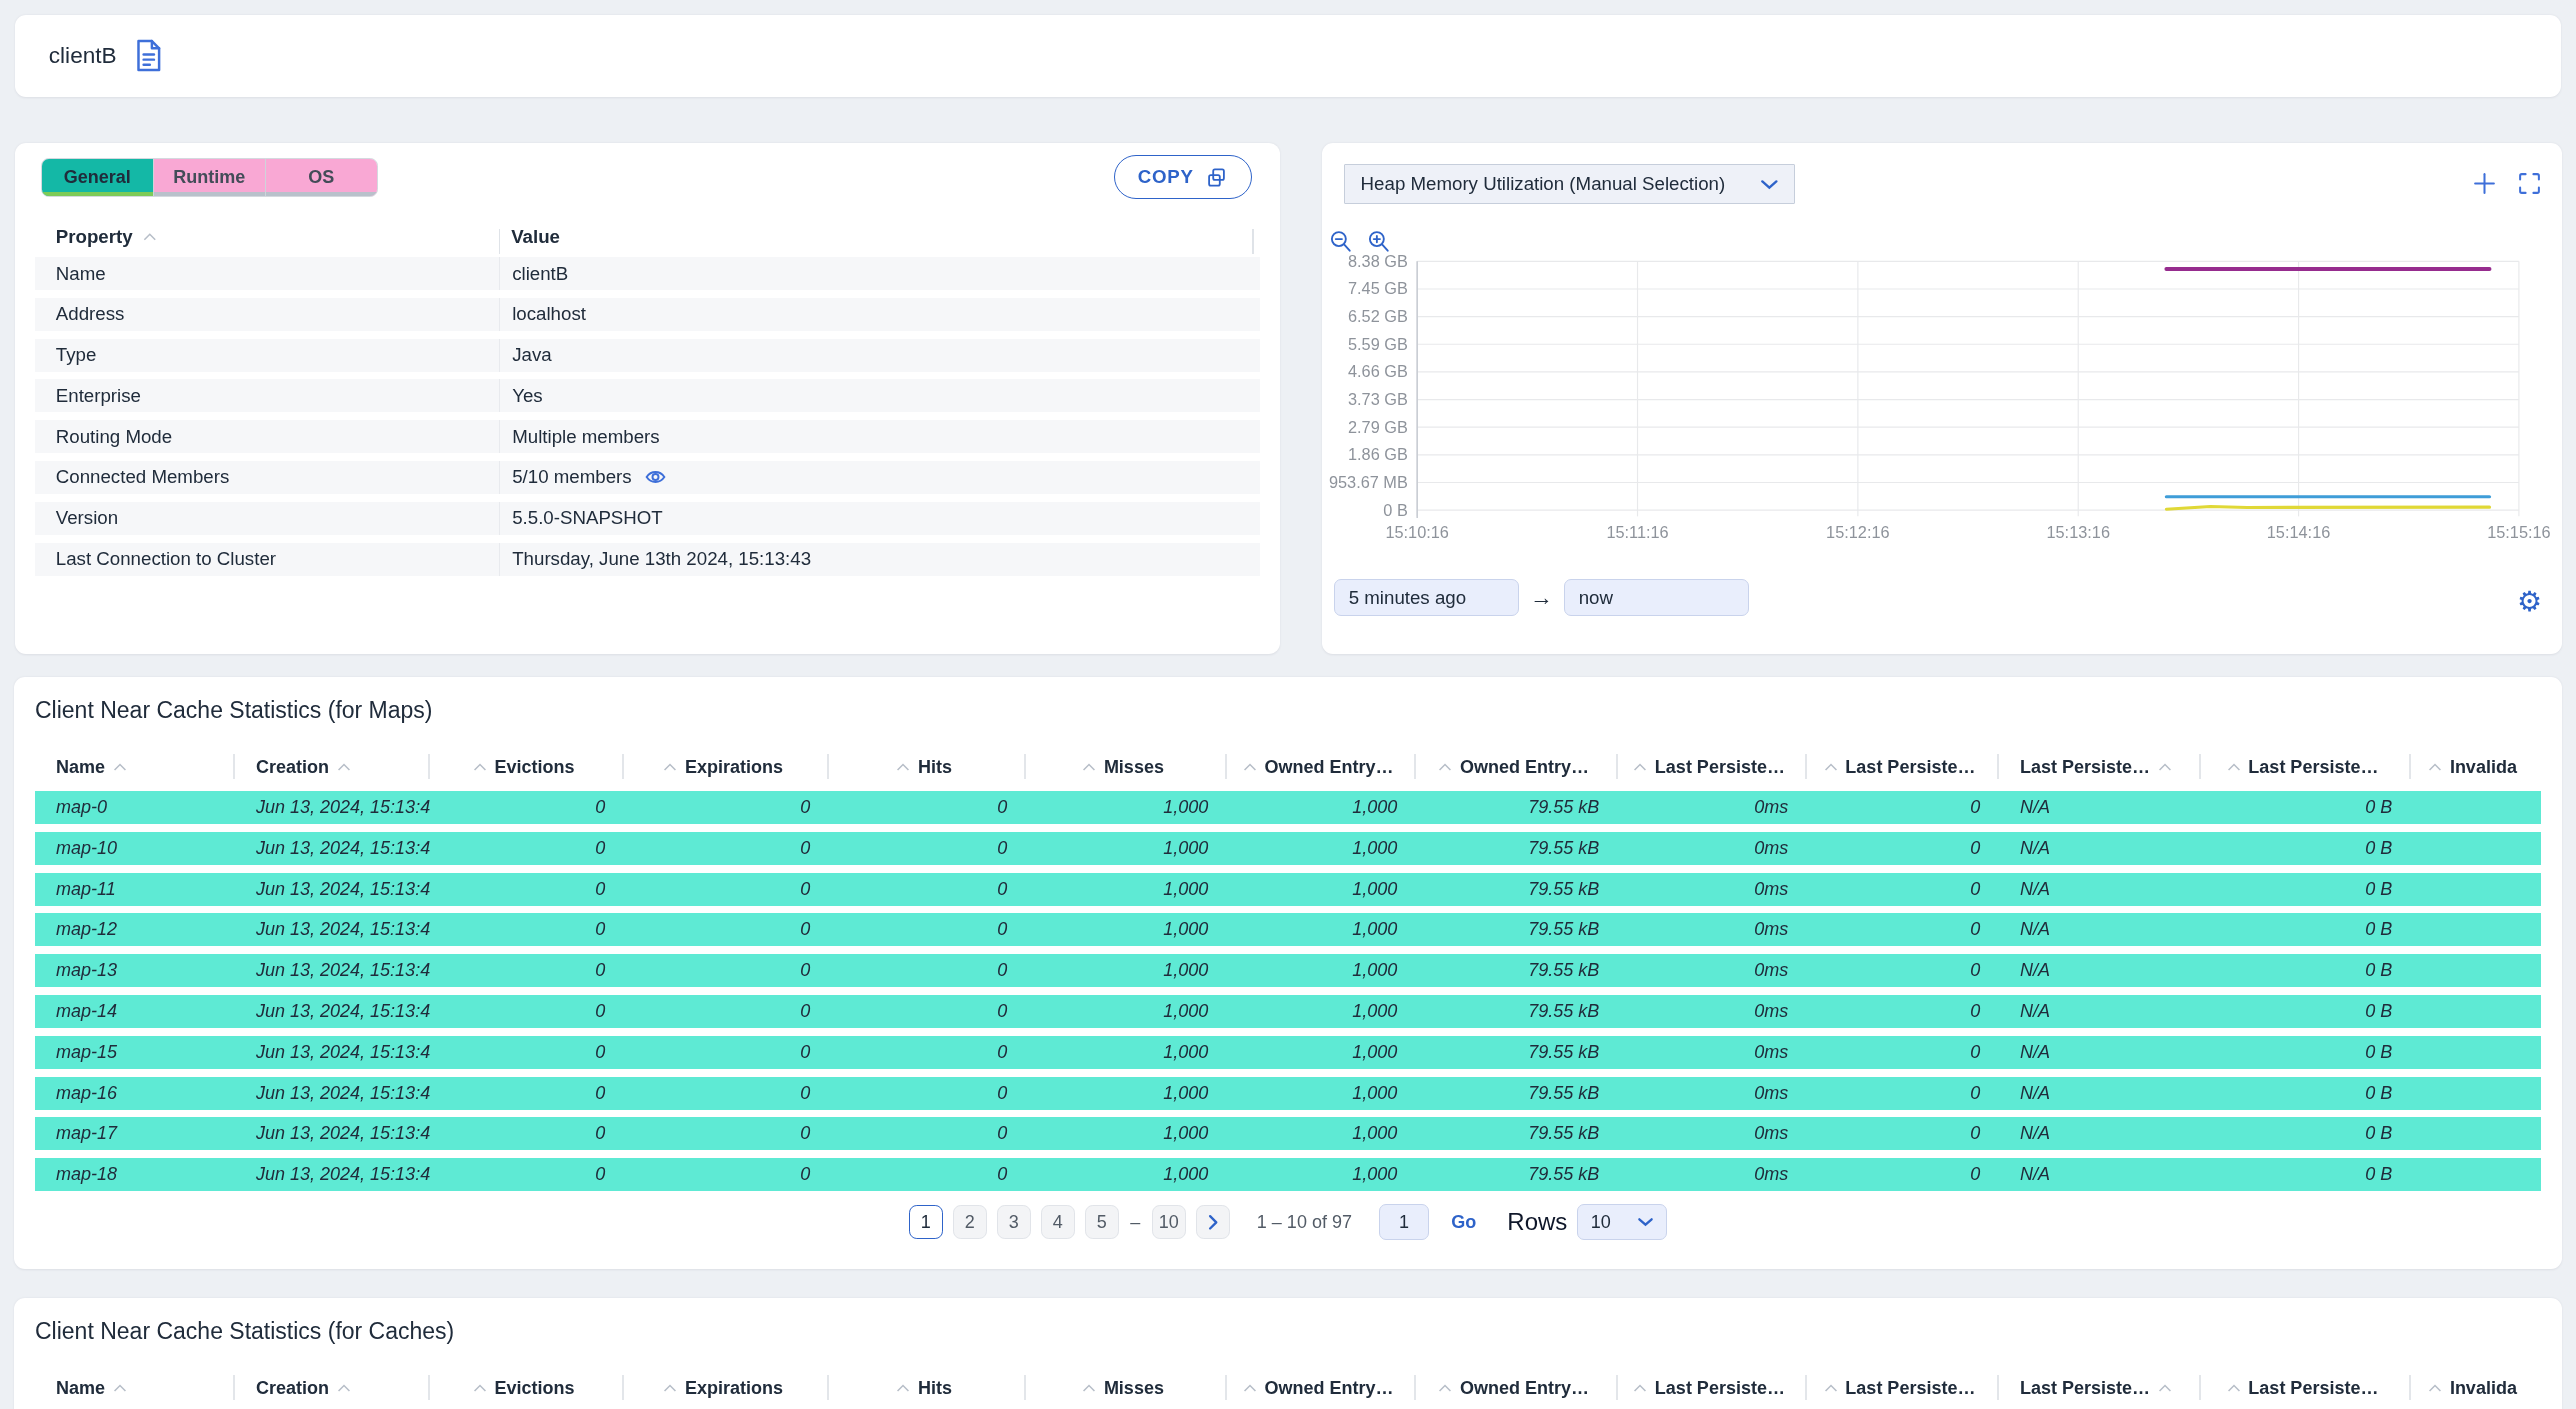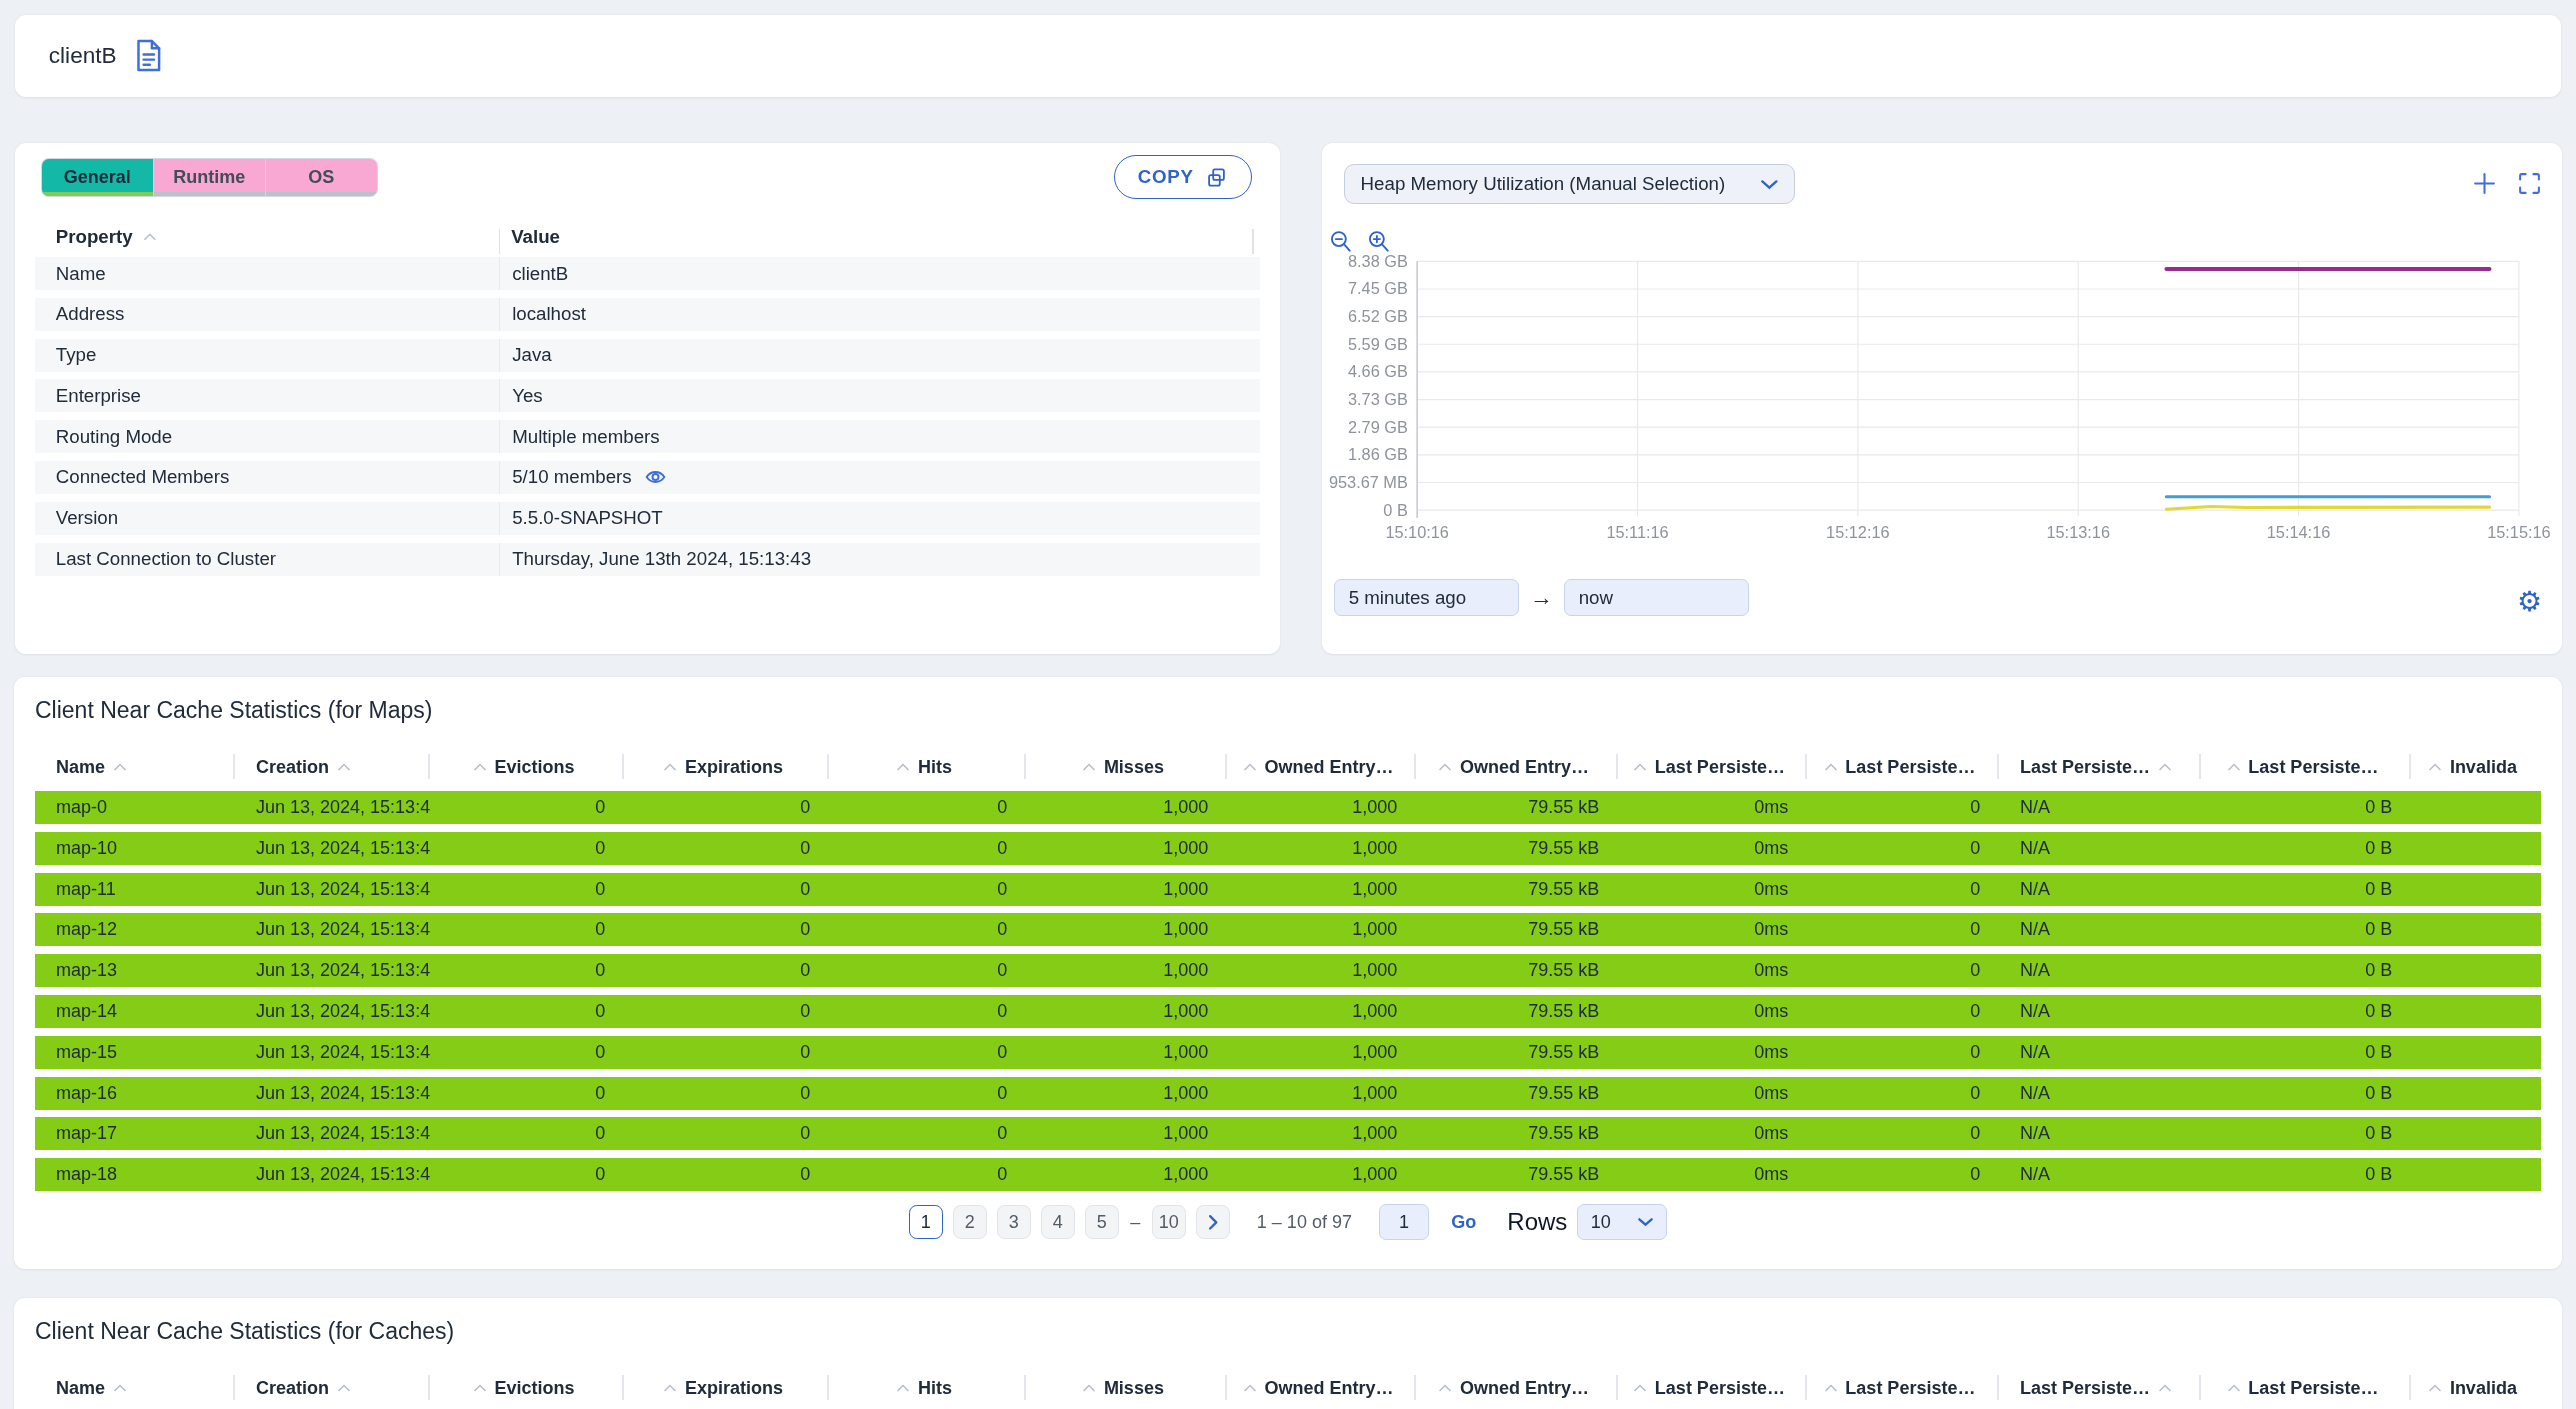--- a/index.html
+++ b/index.html
@@ -25,21 +25,21 @@
   .prop-header .ph2{position:relative;display:flex;align-items:center;font-size:18.7px;font-weight:bold;padding-left:12.4px;}
   .prop-header .ph2::before{content:'';position:absolute;left:0;top:3.1px;width:1.6px;height:25px;background:#dfe3e8;}
   .prop-header .ph2::after{content:'';position:absolute;right:6.2px;top:3.1px;width:1.6px;height:25px;background:#dfe3e8;}
   .prop-rows{position:absolute;left:20px;top:114px;width:1225px;}
   .prop-row{display:grid;grid-template-columns:464px 1fr;height:33px;margin-bottom:7.8px;background:#f6f7f9;}
   .prop-row .pc{display:flex;align-items:center;padding-left:21px;font-size:18.7px;}
   .prop-row .vc{display:flex;align-items:center;gap:12.4px;padding-left:12.4px;font-size:18.7px;border-left:1.6px solid #e8eaee;}
 
   
   #chart-card{left:1322px;top:143px;width:1240px;height:511px;}
-  .metric-select{position:absolute;left:22px;top:21px;width:451px;height:40px;box-sizing:border-box;background:#eef1f8;border:0.8px solid #c6cedb;border-radius:10px;display:flex;align-items:center;justify-content:space-between;padding:0 15.6px;cursor:pointer;}
+  .metric-select{position:absolute;left:22px;top:21px;width:451px;height:40px;box-sizing:border-box;background:#eef1f8;border:0.8px solid #c6cedb;border-radius:1px;display:flex;align-items:center;justify-content:space-between;padding:0 15.6px;cursor:pointer;}
   .metric-select span{font-size:18.7px;color:#202c3b;}
   .chart-topicons{position:absolute;right:20px;top:28px;display:flex;gap:20px;align-items:center;}
   .zoom-icons{position:absolute;left:6.2px;top:86px;display:flex;gap:11px;align-items:center;}
   .icon-btn{cursor:pointer;display:flex;align-items:center;justify-content:center;}
   #chart-svg{position:absolute;left:0;top:109px;}
   .time-row{position:absolute;left:11.7px;top:436px;display:flex;align-items:center;gap:11px;}
   .time-input{width:185px;height:37px;box-sizing:border-box;background:#e9eefc;border:0.8px solid #c9d3ec;border-radius:7px;display:flex;align-items:center;padding-left:14px;font-size:18.7px;color:#202c3b;cursor:text;}
   .time-arrow{font-size:23px;color:#202c3b;}
   .gear{position:absolute;right:20px;top:445px;font-size:28px;color:#2e63c9;cursor:pointer;line-height:1;}
 
@@ -48,21 +48,21 @@
   #caches-card{left:14px;top:1298px;width:2548px;height:296px;}
   .section-title{position:absolute;left:21px;top:20px;font-size:23px;color:#202c3b;}
   .stat-grid{display:grid;grid-template-columns:200px 195px 194px 205px 197px 201px 189px 202px 189px 192px 202px 210px minmax(0,1fr);box-sizing:border-box;}
   .stat-header{position:absolute;left:21px;top:72px;width:2506px;height:36px;align-items:center;}
   .th{position:relative;display:flex;align-items:center;gap:7.8px;font-size:18px;font-weight:bold;height:36px;overflow:hidden;cursor:pointer;}
   .th::after{content:'';position:absolute;right:0;top:5.4px;width:1.6px;height:25px;background:#e3e6ea;}
   .th:last-child::after{display:none;}
   .th.left{padding-left:21px;}
   .th.right{justify-content:center;padding-right:7px;}
   .stat-rows{position:absolute;left:21px;top:114px;width:2506px;}
-  .stat-row{height:33px;margin-bottom:7.8px;background:#84cc16;align-items:center;}
+  .stat-row{height:33px;margin-bottom:7.8px;background:#5eead4;align-items:center;font-style:italic;}
   .td{font-size:18px;display:flex;align-items:center;height:33px;overflow:hidden;white-space:nowrap;}
   .td.left{padding-left:21px;}
   .td.right{justify-content:flex-end;padding-right:18.7px;}
 
   
   .pagination{position:absolute;left:0;top:527px;width:100%;display:flex;align-items:center;justify-content:center;gap:10px;}
   .pg-btn{min-width:34px;height:34px;box-sizing:border-box;border-radius:7.8px;background:#f3f4f6;border:0.8px solid #e1e4e9;color:#525b66;font-size:18px;display:flex;align-items:center;justify-content:center;cursor:pointer;}
   .pg-btn.active{background:#fff;border:1.6px solid #2e63c9;color:#202c3b;}
   .pg-dash{color:#525b66;font-size:18px;margin:0 1.6px;}
   .pg-range{color:#525b66;font-size:18px;margin-left:17px;}

